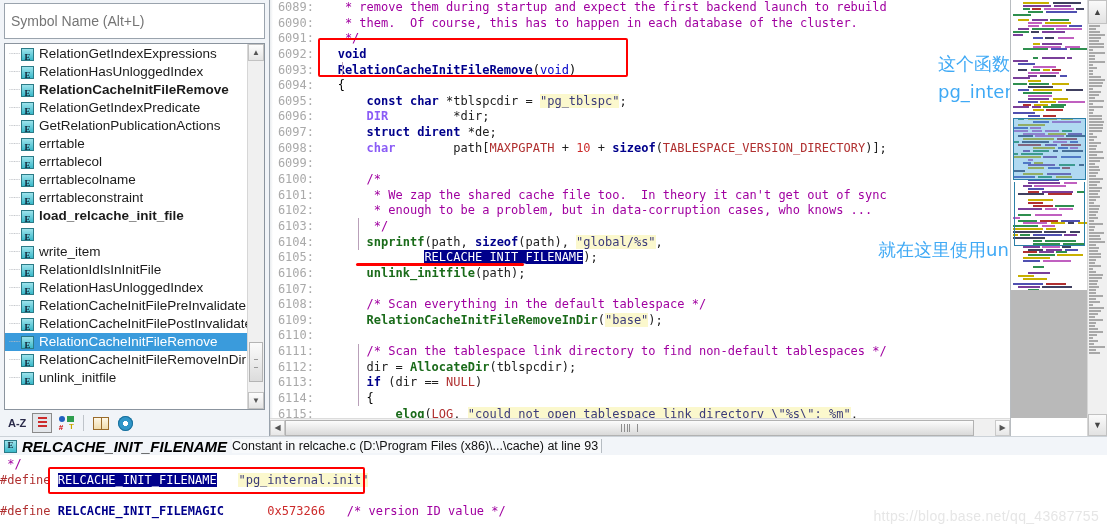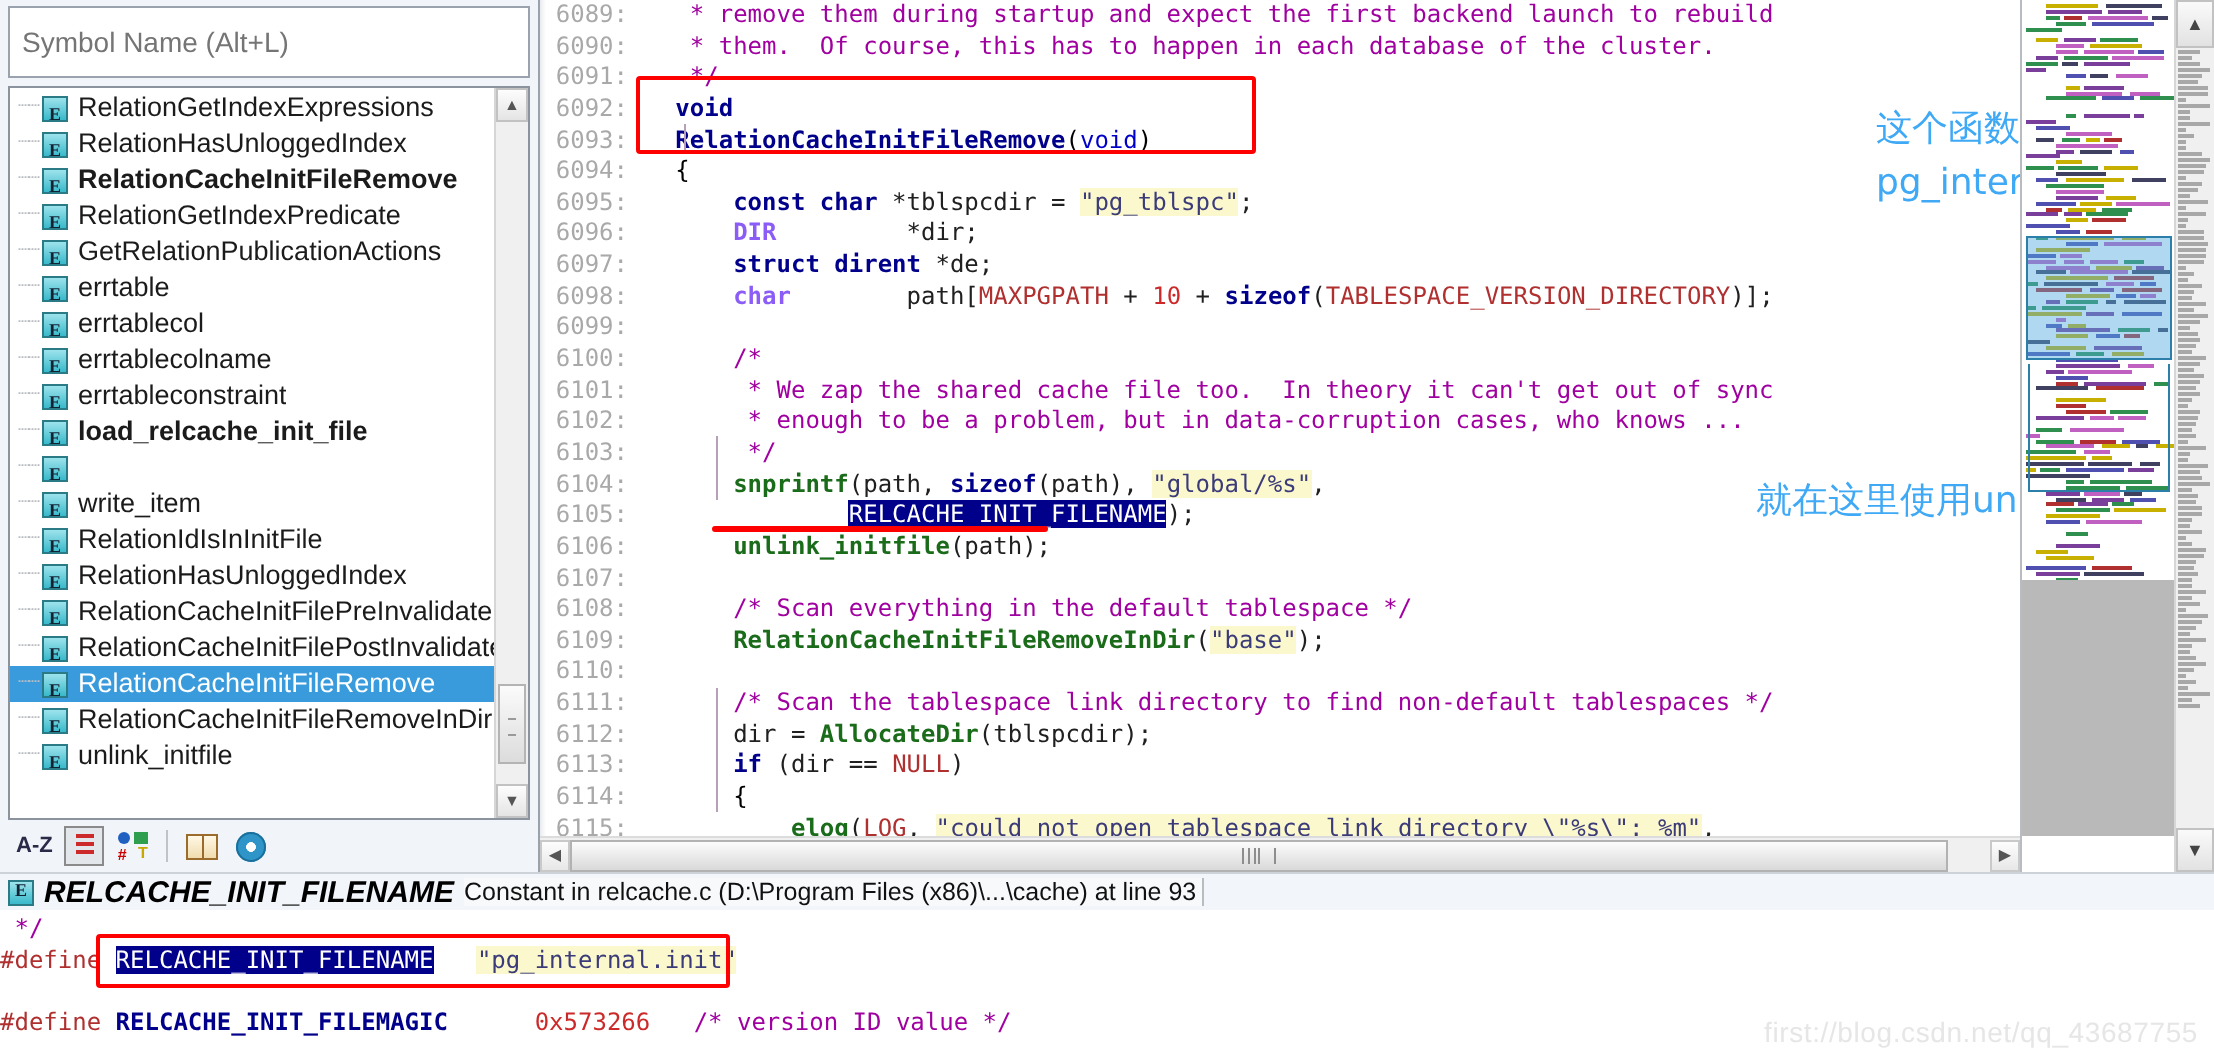--- a/index.html
+++ b/index.html
@@ -827,14 +827,14 @@
       <span class="ico"></span>
       <span id="bp-name">RELCACHE_INIT_FILENAME</span>
       <span id="bp-desc">Constant in relcache.c (D:\Program Files (x86)\...\cache) at line 93</span>
     </div>
     <div id="bp-code">
       <pre id="bp-pre"><span class="ln"><span class="cmt"> */</span></span><span class="ln"><span class="mac">#define </span><span class="sel-tok">RELCACHE_INIT_FILENAME</span><span class="plain">   </span><span class="str">"pg_internal.init"</span></span><span class="ln"> </span><span class="ln"><span class="mac">#define </span><span class="kw">RELCACHE_INIT_FILEMAGIC</span><span class="plain">      </span><span class="num">0x573266</span><span class="plain">   </span><span class="cmt">/* version ID value */</span></span></pre>
       <div class="redbox" style="left:48px; top:12px; width:317px; height:27px;"></div>
     </div>
   </div>
 
-  <div id="watermark">first://blog.csdn.net/qq_43687755</div>
+  <div id="watermark">https://blog.base.net/qq_43687755</div>
 </div>
 
 </body></html>

